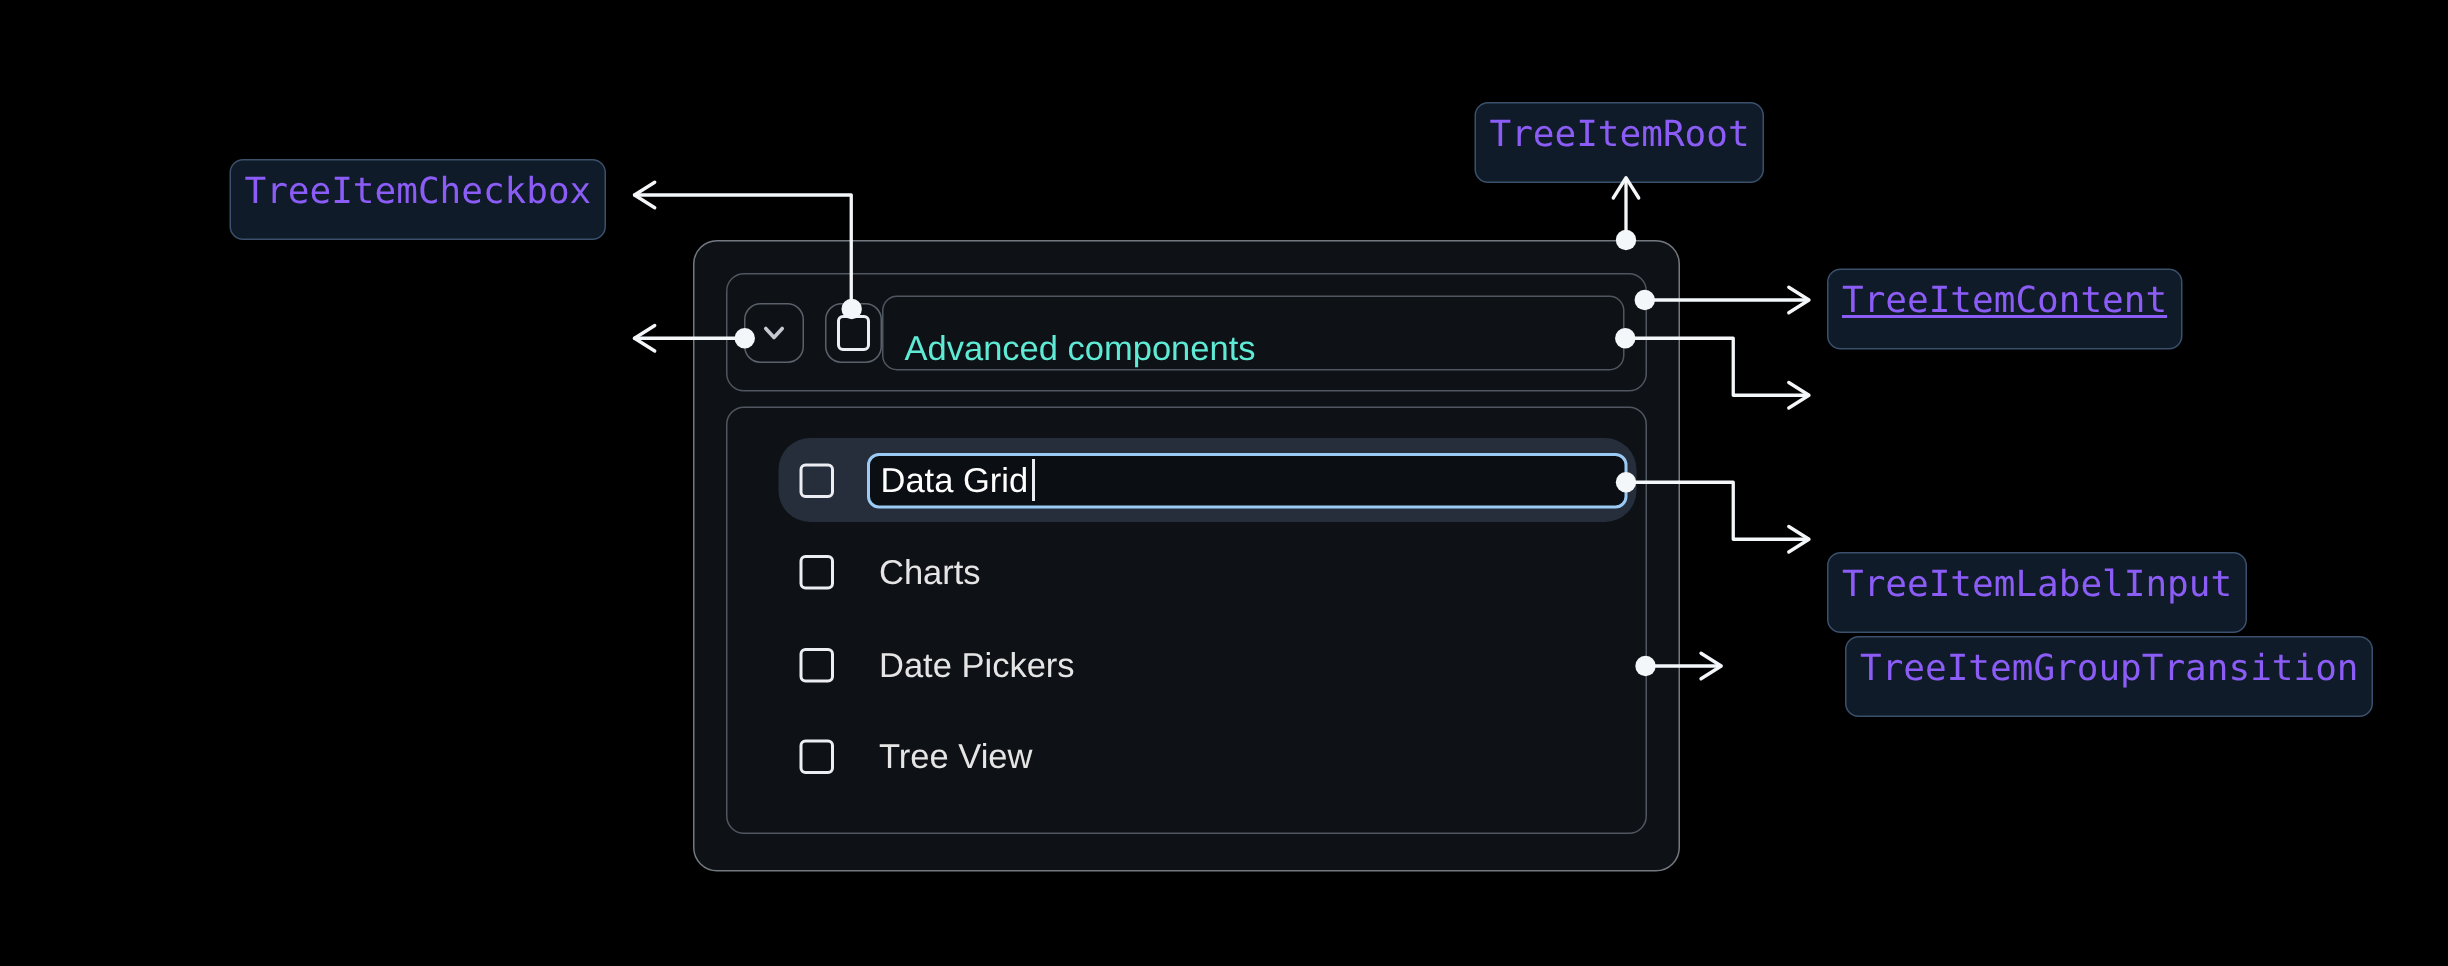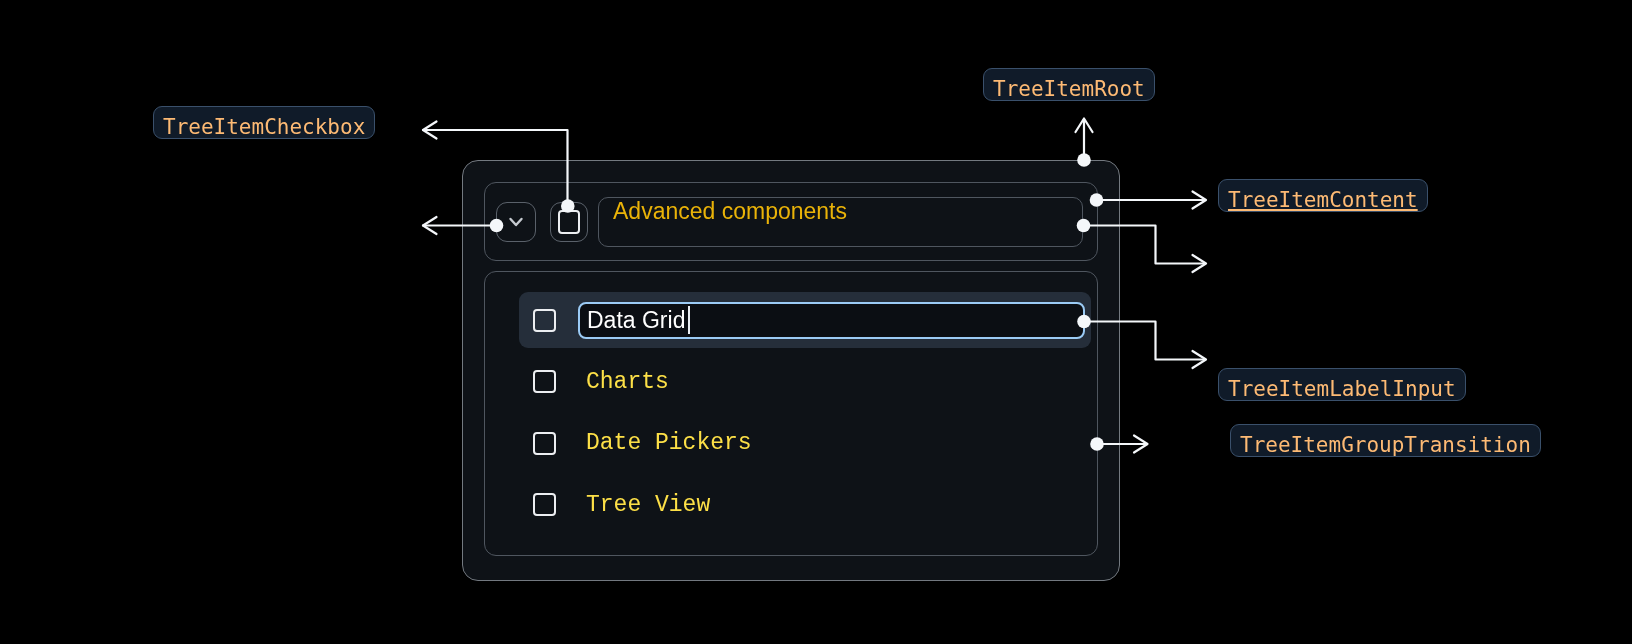--- a/index.html
+++ b/index.html
@@ -48,57 +48,56 @@
     display: flex; align-items: center; justify-content: center;
   }
   .cb-parent {
     box-sizing: border-box;
     width: 22px; height: 24px;
     border: 2.5px solid #ECEEF1;
     border-radius: 4px;
   }
   .label-box {
     box-sizing: border-box;
-    margin-left: 10px; flex: 1;
+    flex: 1;
     height: 50px;
     border: 1.5px solid #4F565F;
     border-radius: 10px;
-    display: flex; align-items: flex-start;
+    display: flex; align-items: flex-end;
     padding-left: 14px;
-    color: #eab308; font-size: 23px;
+    color: #5eead4; font-size: 23px;
     white-space: nowrap;
   }
   .group-box {
     box-sizing: border-box;
     margin-top: 10px;
     height: 285px;
     border: 1.5px solid #4F565F;
     border-radius: 12px;
     padding: 20px 6px 0 34px;
   }
   .row {
     box-sizing: border-box;
     height: 56px;
     margin-bottom: 5.5px;
     border-radius: 9px;
     display: flex; align-items: center;
     padding-left: 14px;
   }
-  .row.editing { background: #252E3A; }
+  .row.editing { background: #252E3A; border-radius: 21px; }
   .cb-item {
     box-sizing: border-box; flex: none;
     width: 23px; height: 23px;
     border: 2.5px solid #ECEEF1;
     border-radius: 4px;
   }
   .item-label {
     margin-left: 30px;
-    color: #fde047; font-size: 23px;
-    white-space: nowrap;
-    font-family: Liberation Mono, monospace;
+    color: #e5e5e5; font-size: 23px;
+    white-space: nowrap;
   }
   .edit-input {
     box-sizing: border-box;
     margin-left: 22px;
     width: 507px; height: 37px;
     background: #0B0E13;
     border: 2px solid #9BCBF5;
     border-radius: 8px;
     display: flex; align-items: center;
     padding-left: 7px;
@@ -109,28 +108,28 @@
     flex: none;
     width: 2px; height: 28px;
     margin-left: 3px;
     background: #E9EDF2;
   }
 
   
   .pill {
     position: absolute;
     box-sizing: border-box;
-    height: 33px; line-height: 40px;
+    height: 54px; line-height: 40px;
     padding: 0 9px;
     background: #101B29;
     border: 1.5px solid #3A506B;
     border-radius: 9px;
-    color: #fdba74;
+    color: #8b5cf6;
     font-family: "DejaVu Sans Mono", monospace;
-    font-size: 21px;
+    font-size: 24px;
     white-space: nowrap;
   }
   .pill-root             { left: 983px;  top: 68px;  }
   .pill-checkbox         { left: 153px;  top: 106px; }
   .pill-icon-container   { left: 80px;   top: 211px; }
   .pill-content          { left: 1218px; top: 179px; text-decoration: underline; }
   .pill-label            { left: 1218px; top: 243px; }
   .pill-label-input      { left: 1218px; top: 339px; margin-top: 29px; }
   .pill-group-transition { left: 1230px; top: 424px; }
 

